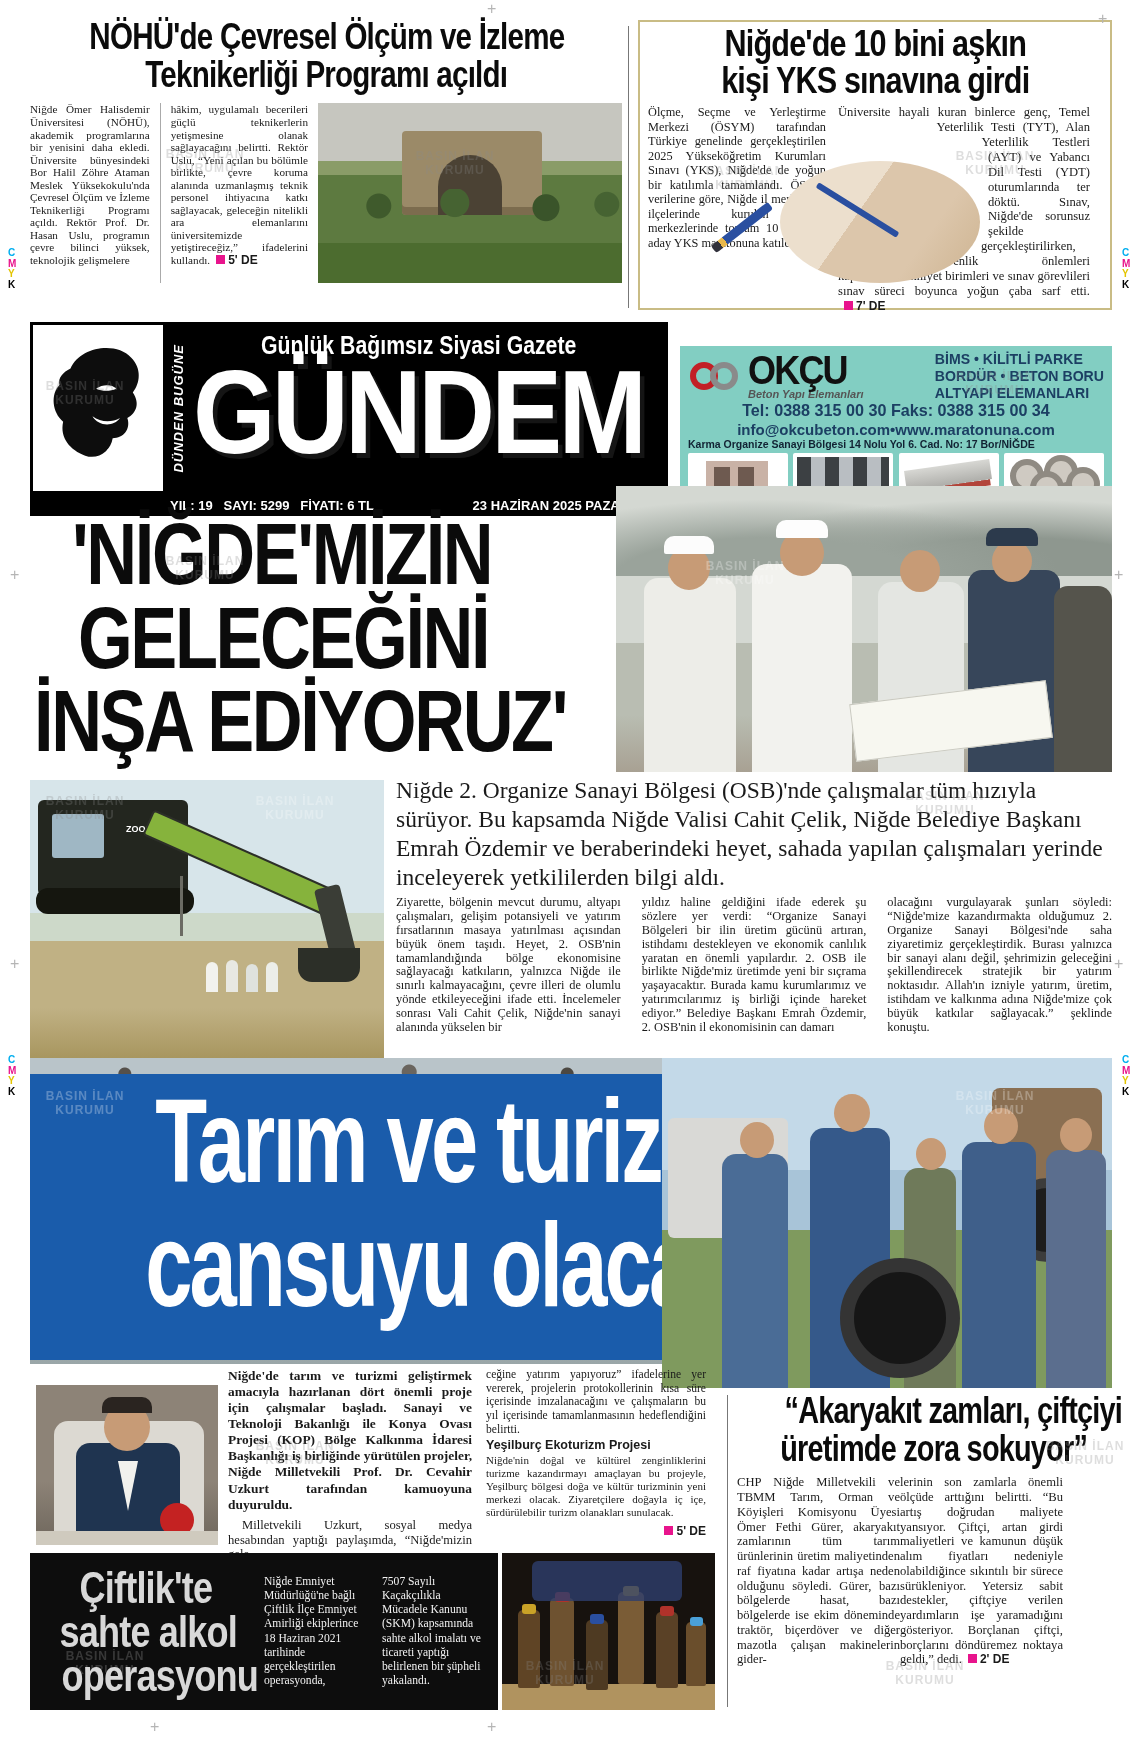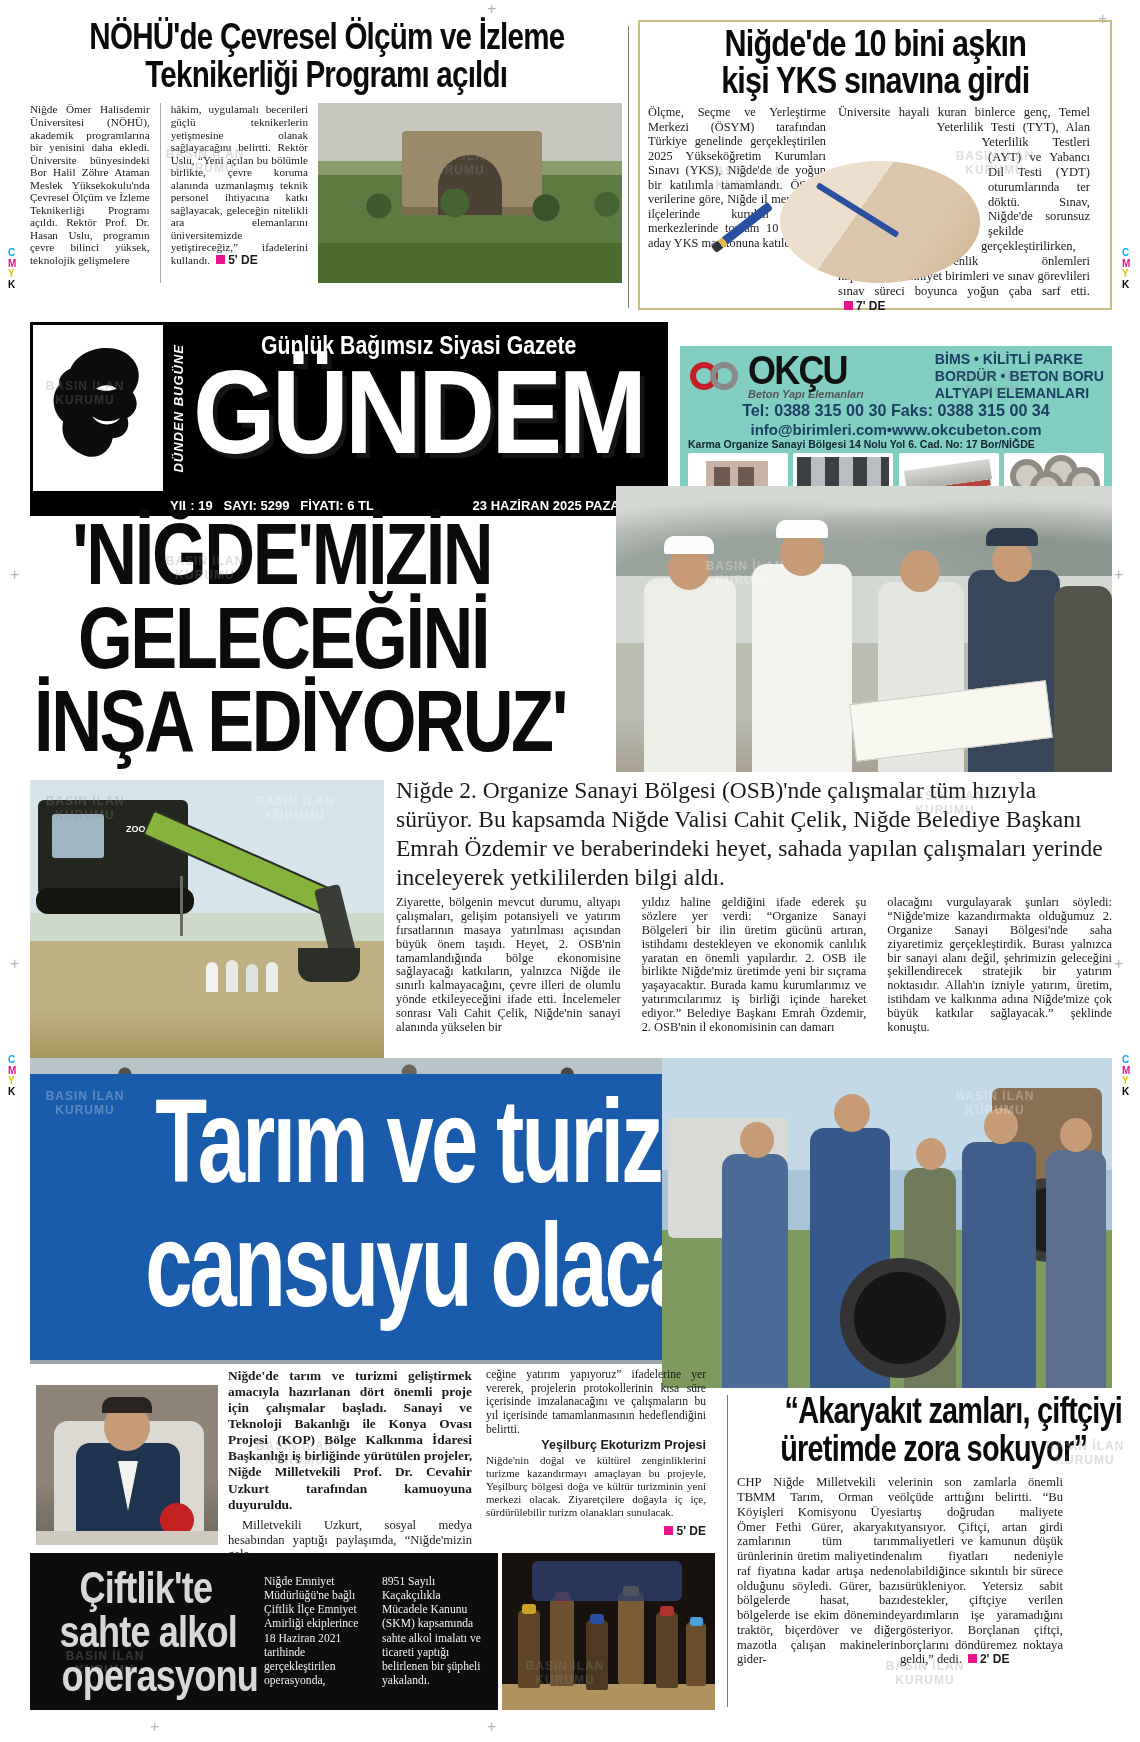--- a/index.html
+++ b/index.html
@@ -132,21 +132,21 @@
         <div class="ad-brand">OKÇU</div>
         <div class="ad-sub">Beton Yapı Elemanları</div>
       </div>
       <div class="ad-lines">
         <div>BİMS • KİLİTLİ PARKE</div>
         <div>BORDÜR • BETON BORU</div>
         <div>ALTYAPI ELEMANLARI</div>
       </div>
     </div>
     <div class="ad-tel">Tel: 0388 315 00 30  Faks: 0388 315 00 34</div>
-    <div class="ad-web">info@birimleri.com•www.okcubeton.com</div>
+    <div class="ad-web">info@okcubeton.com•www.maratonuna.com</div>
     <div class="ad-addr">Karma Organize Sanayi Bölgesi 14 Nolu Yol 6. Cad. No: 17 Bor/NİĞDE</div>
     <div class="ad-ph">
       <div class="p">
           <div class="bims">
             <i style="left:8px;"></i>
             <i style="left:32px;"></i>
           </div>
         </div>
       <div class="p">
           <div class="parke"></div>
@@ -245,21 +245,21 @@
     <div style="position:absolute;left:0;bottom:0;width:100%;height:14px;background:#cfcabe;"></div>
   </div>
 
   <div class="abs" style="left:228px;top:1368px;width:478px;display:flex;gap:14px;">
     <div style="width:244px;">
       <div class="bt" style="font-weight:bold;font-size:13.4px;line-height:1.2;">Niğde'de tarım ve turizmi geliştirmek amacıyla hazırlanan dört önemli proje için çalışmalar başladı. Sanayi ve Teknoloji Bakanlığı ile Konya Ovası Projesi (KOP) Bölge Kalkınma İdaresi Başkanlığı iş birliğinde yürütülen projeler, Niğde Milletvekili Prof. Dr. Cevahir Uzkurt tarafından kamuoyuna duyuruldu.</div>
       <div class="bt" style="font-size:12.6px;line-height:1.18;margin-top:5px;text-indent:14px;">Milletvekili Uzkurt, sosyal medya hesabından yaptığı paylaşımda, “Niğde'mizin gele-</div>
     </div>
     <div style="width:220px;">
       <div class="bt" style="font-size:11.6px;line-height:1.18;">ceğine yatırım yapıyoruz” ifadelerine yer vererek, projelerin protokollerinin kısa süre içerisinde imzalanacağını ve çalışmaların bu yıl içerisinde tamamlanmasının hedeflendiğini belirtti.</div>
-      <div style="text-align:right;font:bold 12.5px 'Liberation Sans',sans-serif;margin:2px 0;">Yeşilburç Ekoturizm Projesi</div>
+      <div style="text-align:left;font:bold 12.5px 'Liberation Sans',sans-serif;margin:2px 0;">Yeşilburç Ekoturizm Projesi</div>
       <div class="bt" style="font-size:11px;line-height:1.18;">Niğde'nin doğal ve kültürel zenginliklerini turizme kazandırmayı amaçlayan bu projeyle, Yeşilburç bölgesi doğa ve kültür turizminin yeni merkezi olacak. Ziyaretçilere doğayla iç içe, sürdürülebilir turizm olanakları sunulacak.</div>
       <div style="text-align:right;margin-top:2px;"><span class="pref"><span class="sq"></span><span>5' DE</span></span></div>
     </div>
   </div>
 
   <div class="vline" style="left:727px;top:1395px;height:312px;"></div>
   <div class="abs" style="left:737px;top:1392px;width:350px;">
     <div class="hl" style="font-size:37px;">
       <span class="ln"><span style="transform:scaleX(.78);">“Akaryakıt zamları, çiftçiyi</span></span>
       <span class="ln"><span style="transform:scaleX(.78);">üretimde zora sokuyor”</span></span>
@@ -272,21 +272,21 @@
     </div>
   </div>
 
   <div class="abs" style="left:30px;top:1553px;width:468px;height:157px;background:#0d0d0d;display:flex;align-items:center;gap:12px;padding:8px 10px;box-sizing:border-box;">
     <div class="hl" style="width:212px;font-size:44px;color:#d8d8d8;">
       <span class="ln" style="line-height:1.0;"><span style="transform:scaleX(.82);">Çiftlik'te</span></span>
       <span class="ln" style="line-height:1.0;"><span style="transform:scaleX(.82);">sahte alkol</span></span>
       <span class="ln" style="line-height:1.0;"><span style="transform:scaleX(.82);">operasyonu</span></span>
     </div>
     <div class="bt" style="width:108px;color:#f2f2f2;font-size:11.6px;line-height:1.22;text-align:left;">Niğde Emniyet Müdürlüğü'ne bağlı Çiftlik İlçe Emniyet Amirliği ekiplerince 18 Haziran 2021 tarihinde gerçekleştirilen operasyonda,</div>
-    <div class="bt" style="width:108px;color:#f2f2f2;font-size:11.6px;line-height:1.22;text-align:left;">8951 Sayılı Kaçakçılıkla Mücadele Kanunu (SKM) kapsamında sahte alkol imalatı ve ticareti yaptığı belirlenen bir şüpheli yakalandı.</div>
+    <div class="bt" style="width:108px;color:#f2f2f2;font-size:11.6px;line-height:1.22;text-align:left;">7507 Sayılı Kaçakçılıkla Mücadele Kanunu (SKM) kapsamında sahte alkol imalatı ve ticareti yaptığı belirlenen bir şüpheli yakalandı.</div>
   </div>
 
   <div class="photo abs" style="left:502px;top:1553px;width:213px;height:157px;background:#17120e;">
     <div style="position:absolute;left:0;bottom:0;width:100%;height:26px;background:#b0935f;"></div>
     <div style="position:absolute;left:16px;bottom:22px;width:22px;height:78px;background:#5f4425;border-radius:5px 5px 2px 2px;">
         <div style="width:14px;height:10px;background:#c9a227;border-radius:3px;margin:-6px auto 0;"></div>
       </div>
     <div style="position:absolute;left:48px;bottom:24px;width:24px;height:88px;background:#6e5230;border-radius:5px 5px 2px 2px;">
         <div style="width:15px;height:10px;background:#b0322a;border-radius:3px;margin:-6px auto 0;"></div>
       </div>

